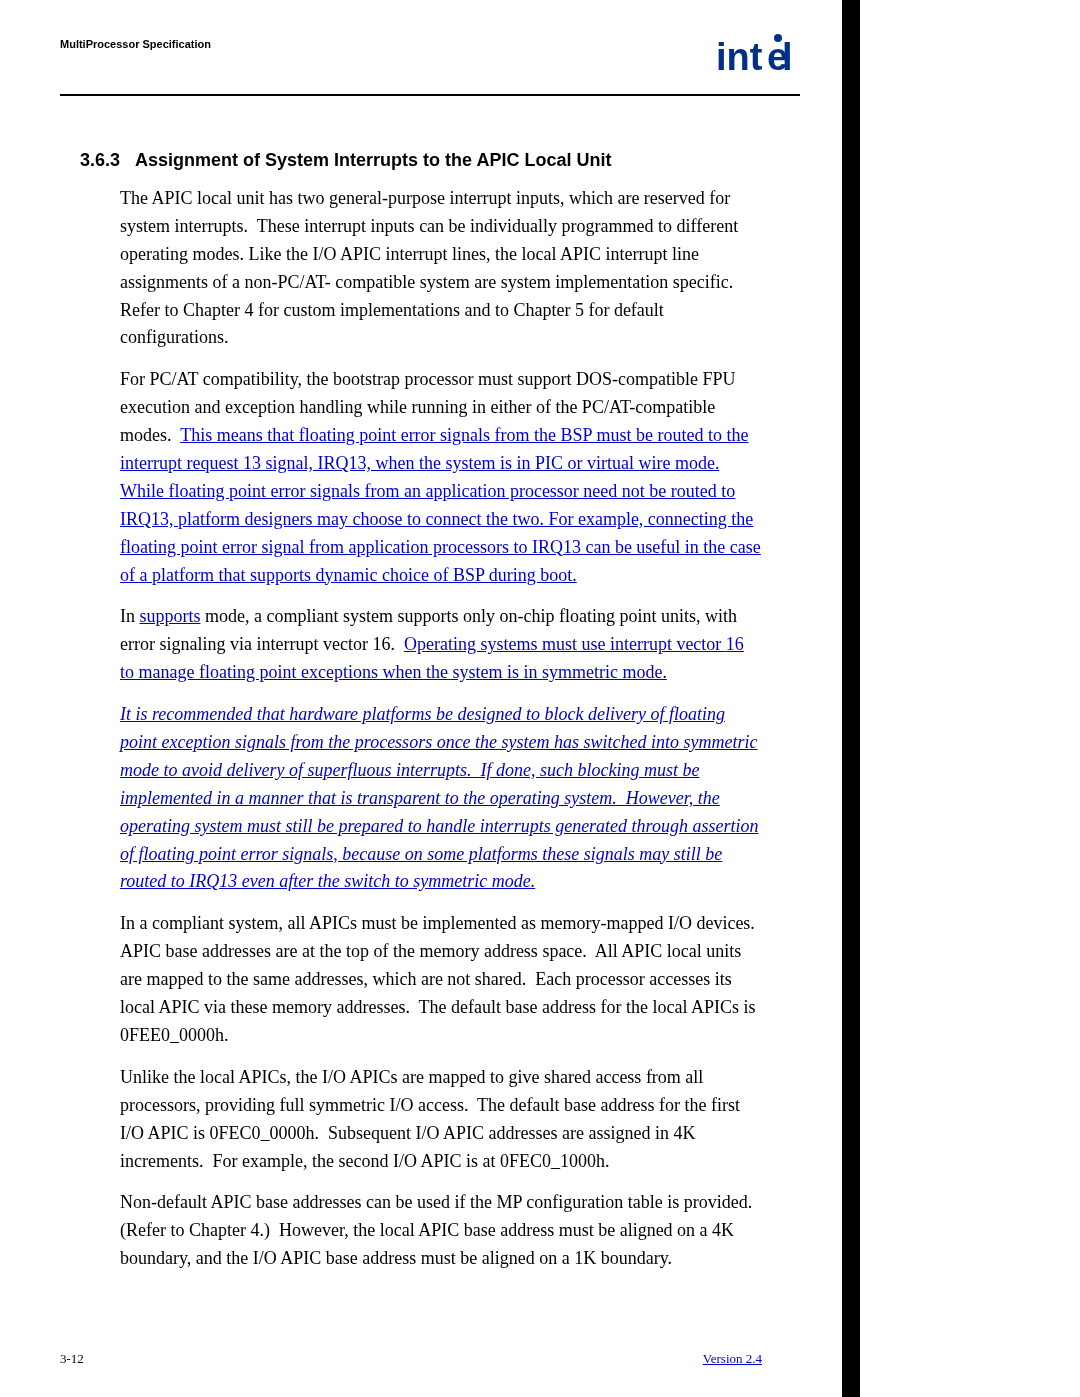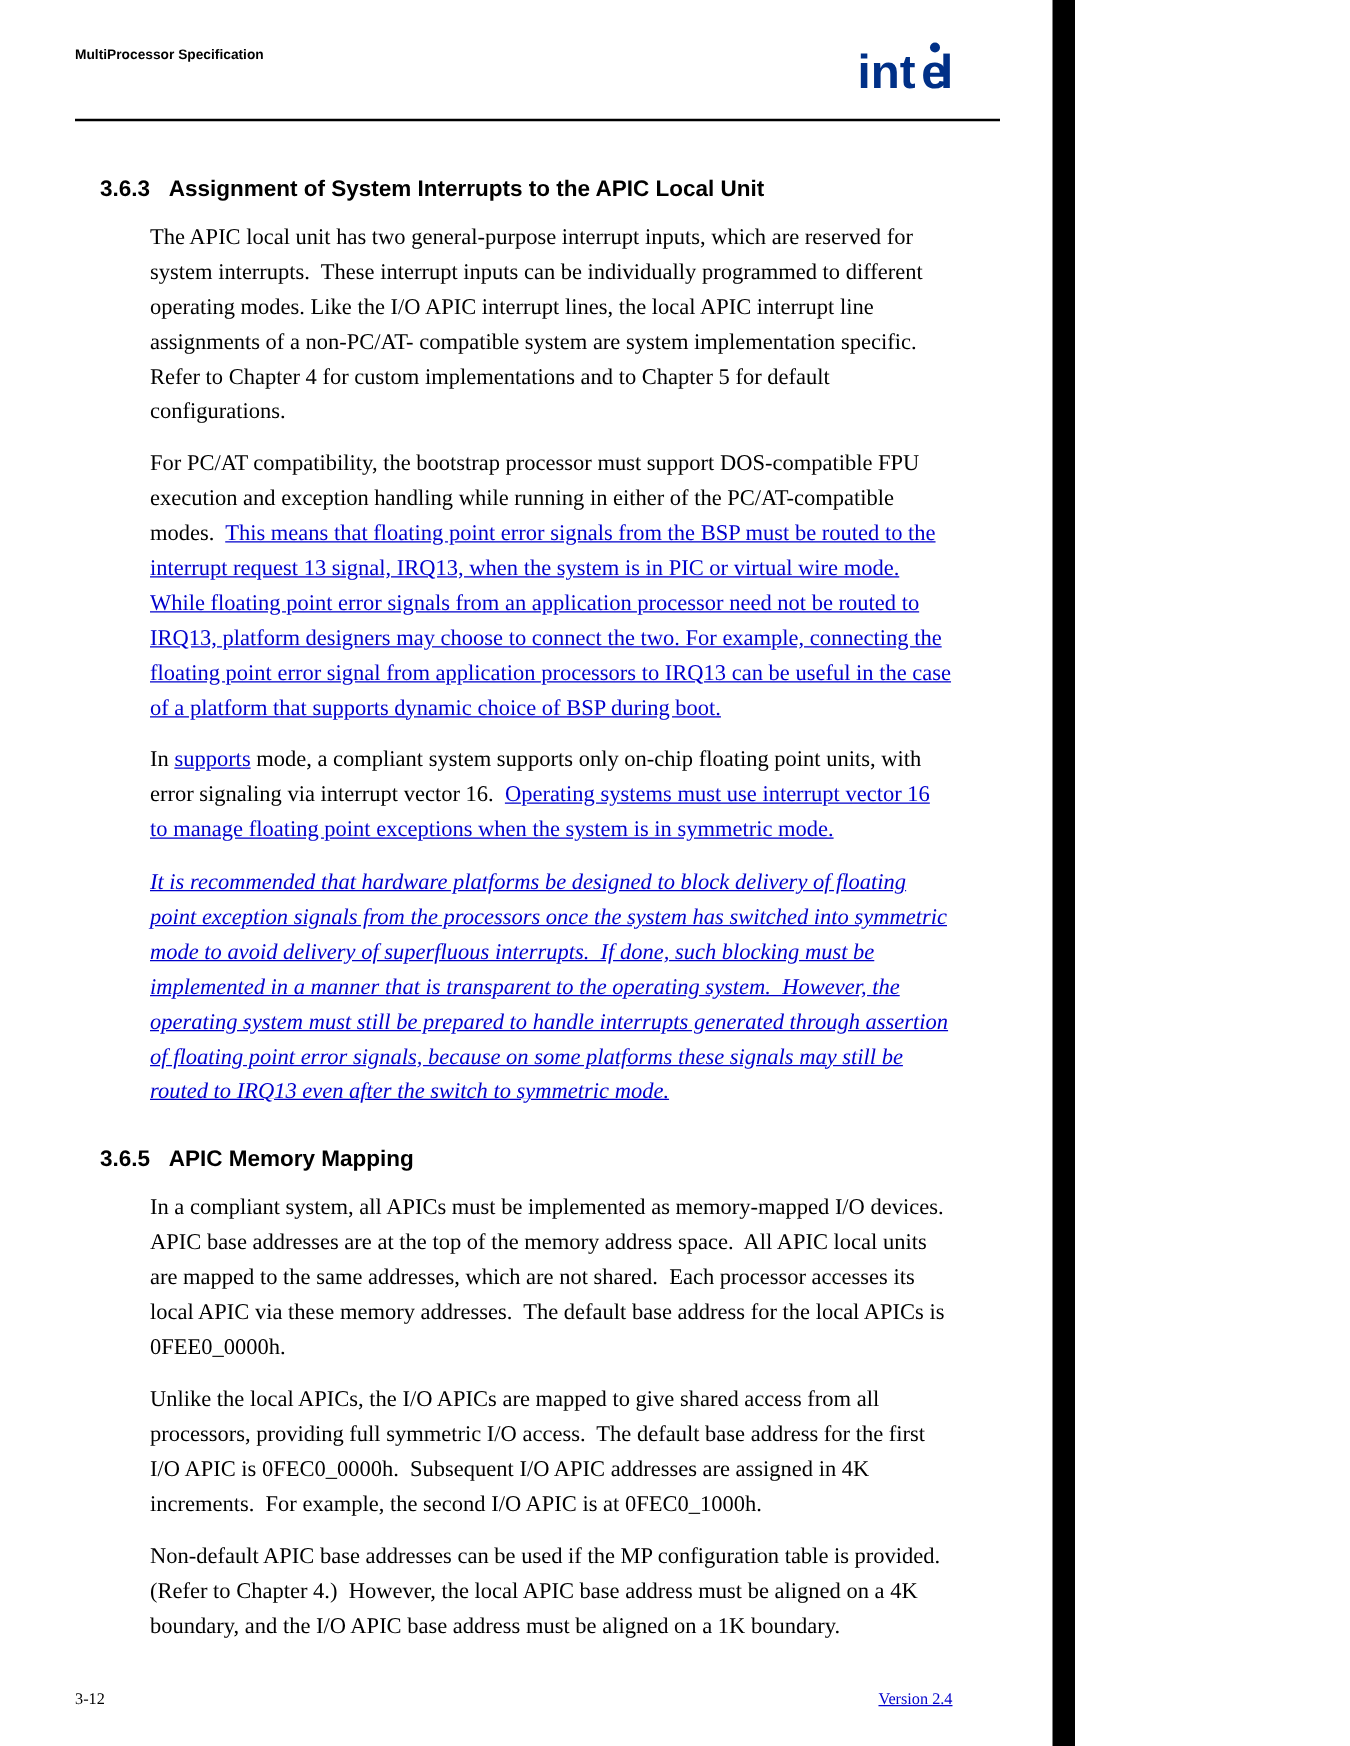--- a/index.html
+++ b/index.html
@@ -38,21 +38,21 @@
     .right-bar {
       position: absolute;
       right: 0;
       top: 0;
       width: 18px;
       background: #000;
       height: 100%;
     }
     
     .content {
-      padding: 14px 80px 40px 80px;
+      padding: 24px 80px 40px 80px;
       padding-right: 98px;
     }
     
     .section-heading {
       font-family: Arial, sans-serif;
       font-size: 18px;
       font-weight: bold;
       color: #000;
       margin-top: 30px;
       margin-bottom: 14px;
@@ -98,21 +98,21 @@
 </head>
 <body>
 
 <div class="page">
 
   <div class="right-bar"></div>
 
   <div class="header">
     <div class="header-title">MultiProcessor Specification</div>
 
-    <div style="margin-right: 34px; margin-top:2px;">
+    <div style="margin-right: 4px; margin-top:2px;">
       <svg width="80" height="50" viewBox="0 0 80 50">
 
         <text x="0" y="40" font-family="Arial, sans-serif" font-size="38" font-weight="bold" fill="#003087">int</text>
 
         <text x="51" y="40" font-family="Arial, sans-serif" font-size="38" font-weight="bold" fill="#003087">e</text>
 
         <circle cx="62" cy="8" r="4" fill="#003087"></circle>
 
         <text x="66" y="40" font-family="Arial, sans-serif" font-size="38" font-weight="bold" fill="#003087">l</text>
       </svg>
@@ -154,23 +154,20 @@
         It is recommended that hardware platforms be designed to block delivery of floating point
         exception signals from the processors once the system has switched into symmetric mode to avoid
         delivery of superfluous interrupts.&nbsp; If done, such blocking must be implemented in a manner that is
         transparent to the operating system.&nbsp; However, the operating system must still be prepared to
         handle interrupts generated through assertion of floating point error signals, because on some
         platforms these signals may still be routed to IRQ13 even after the switch to symmetric mode.
       </p>
     </div>
 
     <div>
-      <div class="section-heading">
-        3.6.5&nbsp;&nbsp;&nbsp;APIC Memory Mapping
-      </div>
       <p class="para-indent">
         In a compliant system, all APICs must be implemented as memory-mapped I/O devices.&nbsp; APIC
         base addresses are at the top of the memory address space.&nbsp; All APIC local units are mapped to the
         same addresses, which are not shared.&nbsp; Each processor accesses its local APIC via these memory
         addresses.&nbsp; The default base address for the local APICs is 0FEE0_0000h.
       </p>
       <p class="para-indent">
         Unlike the local APICs, the I/O APICs are mapped to give shared access from all processors,
         providing full symmetric I/O access.&nbsp; The default base address for the first I/O APIC is
         0FEC0_0000h.&nbsp; Subsequent I/O APIC addresses are assigned in 4K increments.&nbsp; For example, the

